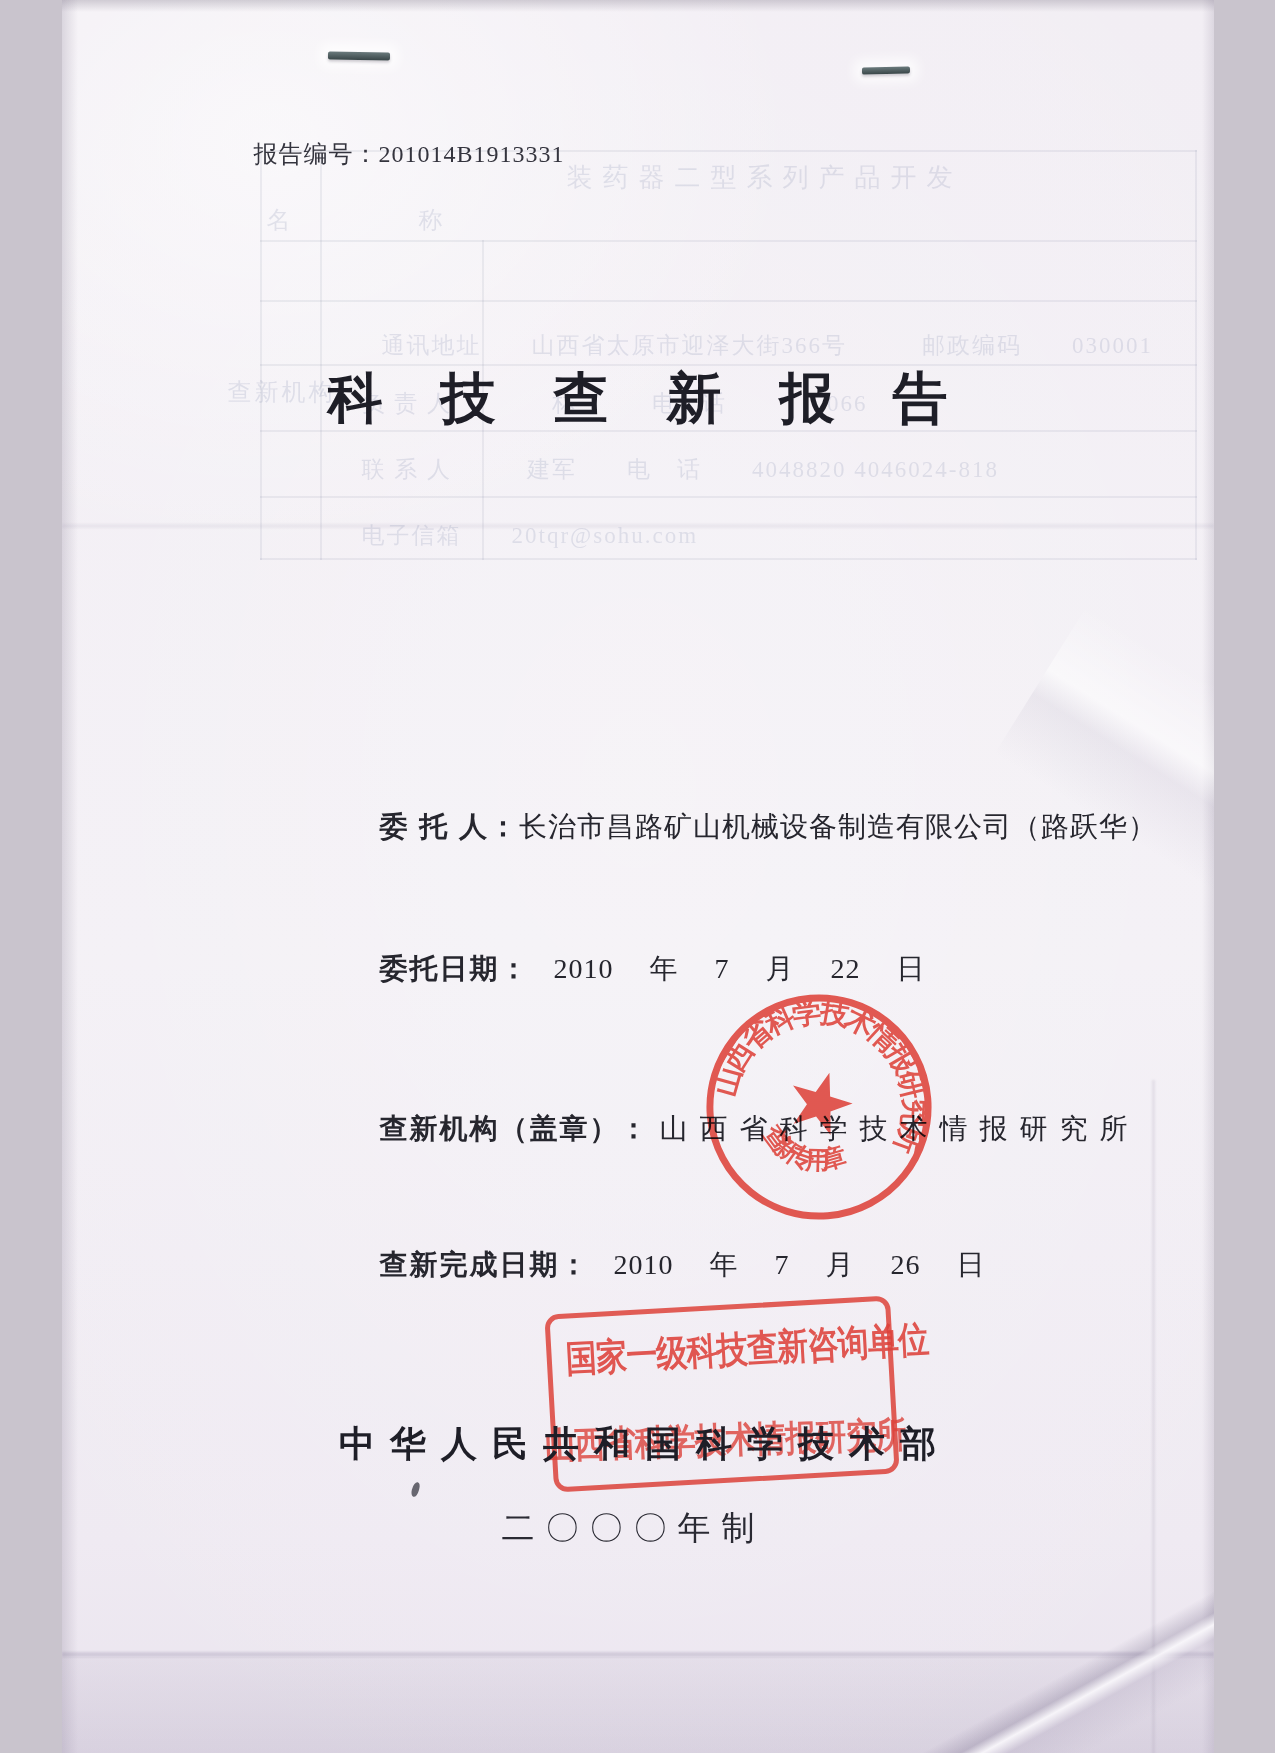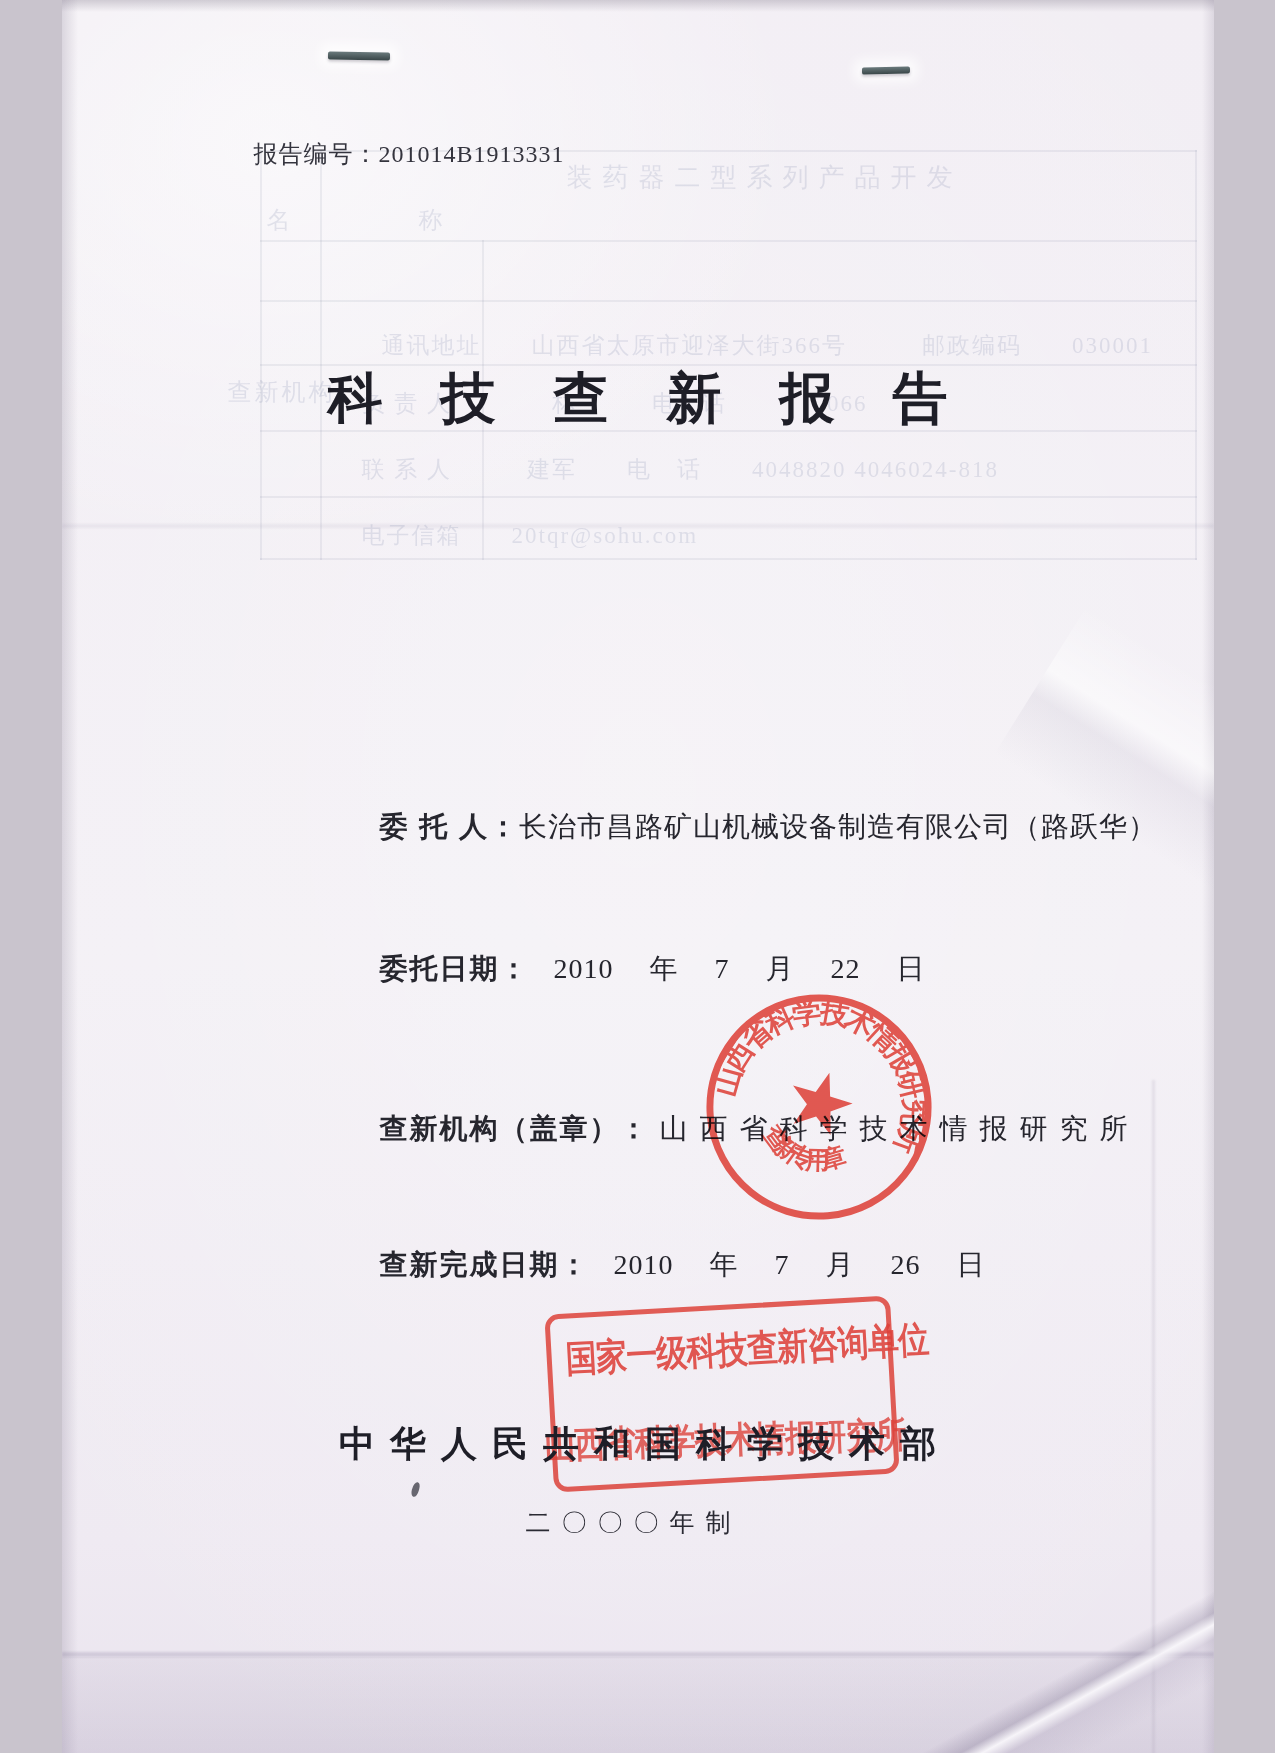--- a/index.html
+++ b/index.html
@@ -49,21 +49,21 @@
   .field .val{letter-spacing:1px;}
   #f-project{top:590px;}
   #f-client{top:808px;}
   #f-date1{top:950px;}
   #f-org{top:1110px;}
   #f-date2{top:1246px;}
   #f-date1 .val,#f-date2 .val{word-spacing:28px;margin-left:24px;}
   #f-org .val{letter-spacing:12px;margin-left:10px;}
   #ministry{left:0;right:0;top:1420px;text-align:center;font-size:36px;font-weight:bold;
     letter-spacing:15px;padding-left:15px;color:#1e1e27;z-index:7;font-family:"Liberation Sans","DejaVu Sans",sans-serif;}
-  #made-year{left:0;right:8px;top:1506px;text-align:center;font-size:25px;letter-spacing:11px;color:#2a2a33;}
+  #made-year{left:0;right:8px;top:1506px;text-align:center;font-size:33px;letter-spacing:11px;color:#2a2a33;}
   
   #round-stamp{position:absolute;left:638px;top:988px;width:238px;height:238px;
     transform:rotate(17deg);z-index:6;mix-blend-mode:multiply;opacity:.88;}
   #rect-stamp{position:absolute;left:487px;top:1305px;width:336px;height:168px;
     border:5px solid rgba(233,70,60,.85);border-radius:14px;transform:rotate(-3.2deg);
     z-index:6;mix-blend-mode:multiply;}
   .rect-line{position:absolute;color:rgba(233,70,60,.88);font-weight:bold;white-space:nowrap;
     font-family:"Liberation Sans","DejaVu Sans",sans-serif;transform-origin:left center;}
   #rect-line1{left:14px;top:16px;font-size:37px;transform:scaleX(.84);letter-spacing:-1px;}
   #rect-line2{left:-12px;top:102px;font-size:36px;transform:scaleX(.86) rotate(1.2deg);letter-spacing:-1px;opacity:.9;}

